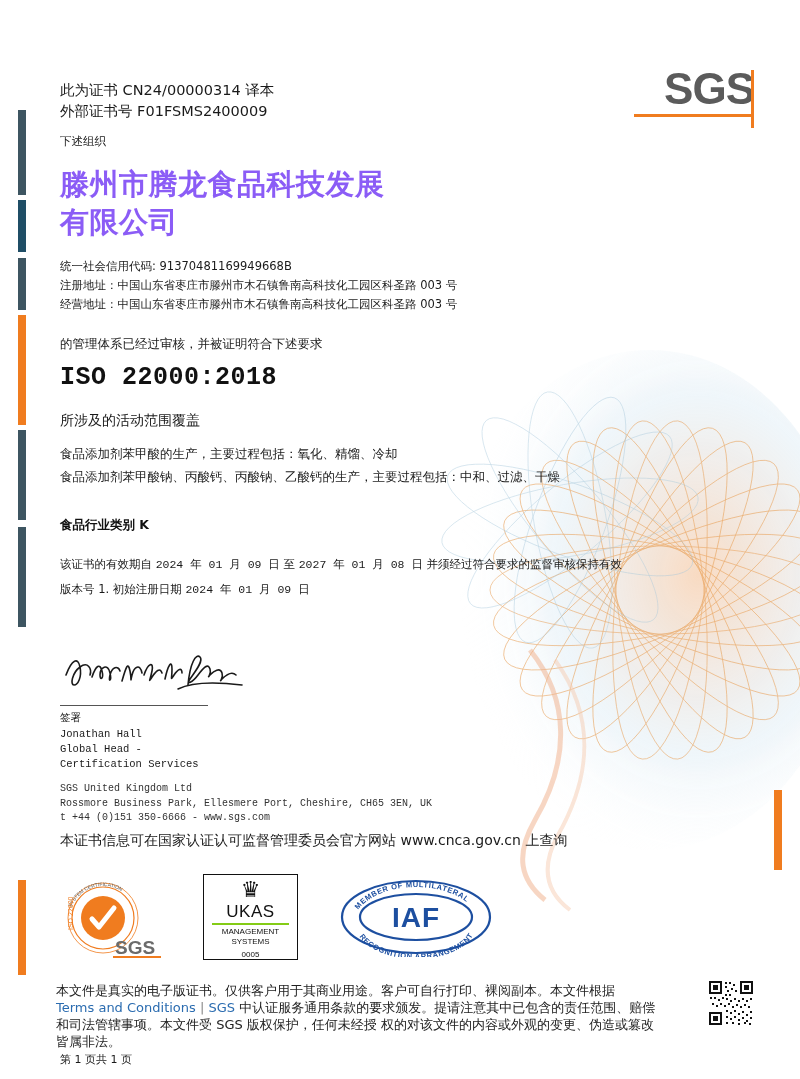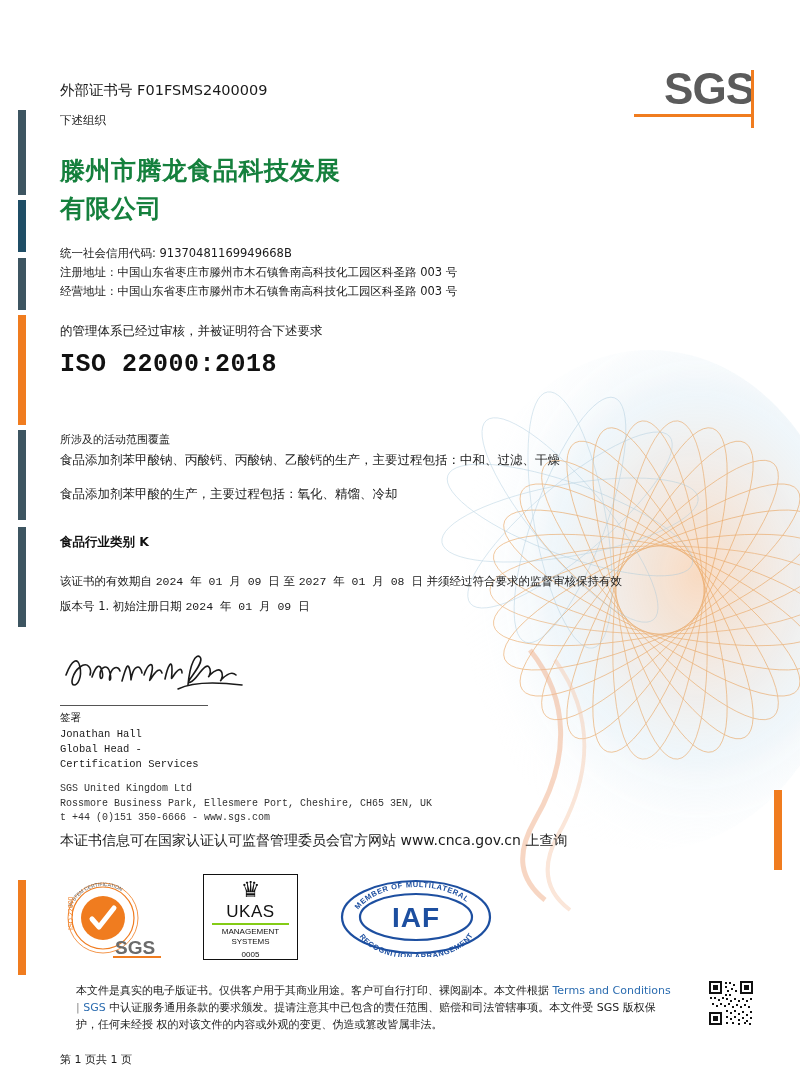--- a/index.html
+++ b/index.html
@@ -100,24 +100,24 @@
   .sub-label {
     font-family: "DejaVu Sans", sans-serif;
     font-size: 11.5px;
     color: #1a1a1a;
     margin-top: 12px;
   }
 
   .company {
     font-family: "DejaVu Sans", sans-serif;
     font-weight: bold;
-    font-size: 25px;
+    font-size: 29px;
     line-height: 38px;
-    color: #15803d;
-    margin-top: 24px;
+    color: #8b5cf6;
+    margin-top: 16px;
     letter-spacing: 0.5px;
   }
 
   .meta {
     margin-top: 16px;
   }
   .meta div {
     font-family: "DejaVu Sans", sans-serif;
     font-size: 11.5px;
     line-height: 19px;
@@ -134,23 +134,23 @@
   .standard {
     margin-top: 10px;
     font-family: "Liberation Mono", monospace;
     font-weight: bold;
     font-size: 25px;
     letter-spacing: 0.5px;
     color: #111111;
   }
 
   .scope-label {
-    margin-top: 53px;
+    margin-top: 20px;
     font-family: Liberation Mono, monospace;
-    font-size: 11px;
+    font-size: 14px;
     color: #1a1a1a;
   }
   .scope-line {
     margin-top: 13px;
     font-family: "DejaVu Sans", sans-serif;
     font-size: 12.5px;
     line-height: 21px;
     color: #1a1a1a;
   }
   .scope-line.tight { margin-top: 2px; }
@@ -272,25 +272,25 @@
     color: #111;
     margin-top: 3px;
   }
 
   
   .mark-iaf { width: 160px; height: 80px; }
 
   
   .footer {
     position: absolute;
-    left: 76px;
+    left: 56px;
     top: 982px;
     width: 600px;
     font-family: "DejaVu Sans", sans-serif;
-    font-size: 11px;
+    font-size: 13px;
     line-height: 17px;
     color: #222222;
   }
   .footer .tc { color: #2b6cb0; }
   .footer .sep { color: #888; }
 
   .qr {
     position: absolute;
     right: 46px;
     top: 980px;
@@ -364,41 +364,42 @@
   <div class="edge-bar b7"></div>
   <div class="edge-bar-right r1"></div>
 
   <div class="sgs-logo">
     <div class="word">SGS</div>
     <div class="bar-h"></div>
     <div class="bar-v"></div>
   </div>
 
   <div class="content">
+    <div class="line-cn">此为证书 CN24/00000314 译本</div>
     <div class="line-cn">外部证书号 F01FSMS2400009</div>
 
     <div class="sub-label">下述组织</div>
 
     <div class="company">
       <div>滕州市腾龙食品科技发展</div>
       <div>有限公司</div>
     </div>
 
     <div class="meta">
       <div>统一社会信用代码: 91370481169949668B</div>
       <div>注册地址：中国山东省枣庄市滕州市木石镇鲁南高科技化工园区科圣路 003 号</div>
       <div>经营地址：中国山东省枣庄市滕州市木石镇鲁南高科技化工园区科圣路 003 号</div>
     </div>
 
     <div class="conform">的管理体系已经过审核，并被证明符合下述要求</div>
     <div class="standard">ISO 22000:2018</div>
 
     <div class="scope-label">所涉及的活动范围覆盖</div>
+    <div class="scope-line">食品添加剂苯甲酸的生产，主要过程包括：氧化、精馏、冷却</div>
     <div class="scope-line tight">食品添加剂苯甲酸钠、丙酸钙、丙酸钠、乙酸钙的生产，主要过程包括：中和、过滤、干燥</div>
-    <div class="scope-line">食品添加剂苯甲酸的生产，主要过程包括：氧化、精馏、冷却</div>
 
     <div class="category">食品行业类别 K</div>
 
     <div class="validity">
       <div>
         <span>该证书的有效期自</span>
         <span class="mono">2024 年 01 月 09 日</span>
         <span>至</span>
         <span class="mono">2027 年 01 月 08 日</span>
         <span>并须经过符合要求的监督审核保持有效</span>

